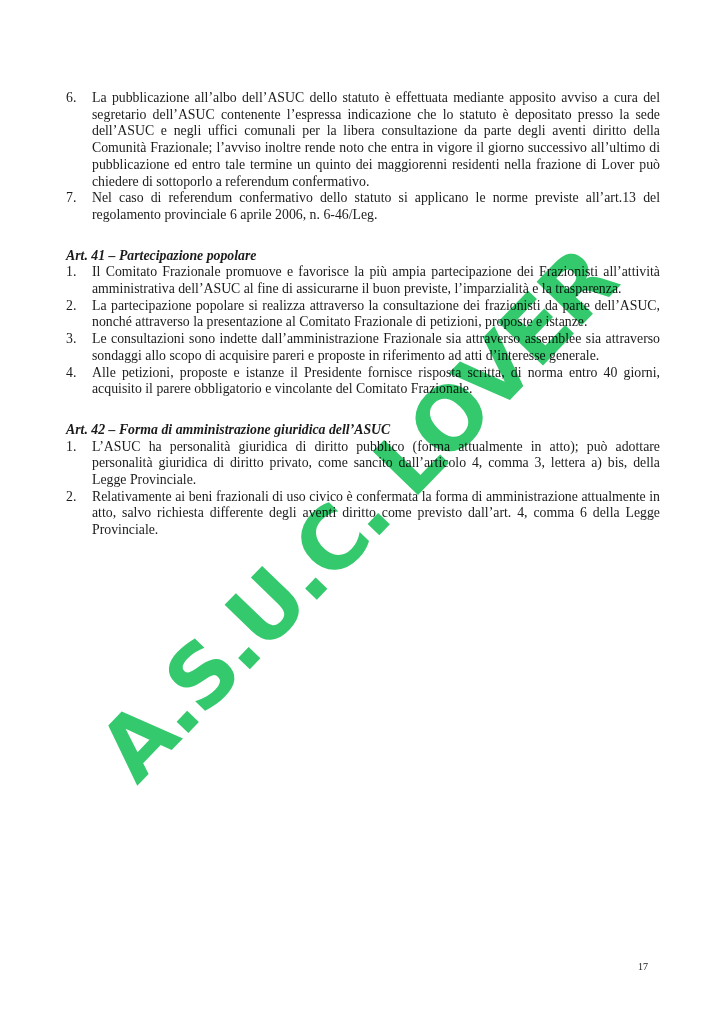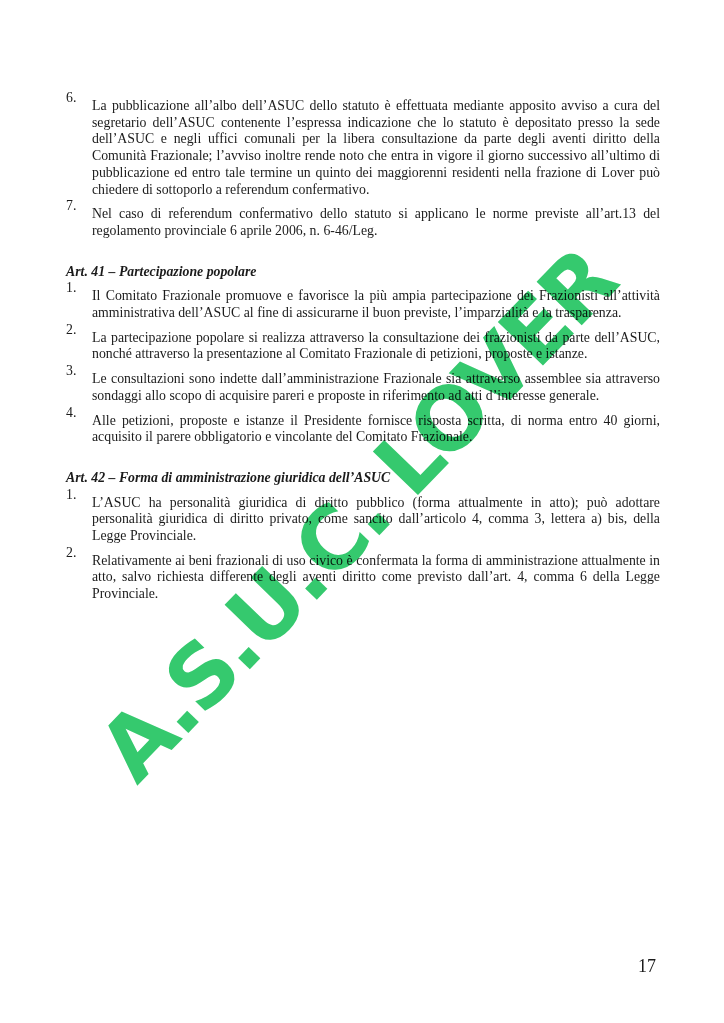--- a/index.html
+++ b/index.html
@@ -33,21 +33,20 @@
     display: flex;
     align-items: flex-start;
   }
   .num-item .num {
     flex: 0 0 26px;
     width: 26px;
   }
   .num-item .txt {
     flex: 1 1 auto;
     text-align: justify;
-    margin-top: 8px;
   }
   .art-heading {
     margin: 24px 0 0 0;
     font-size: 13.8px;
     line-height: 16.7px;
     font-weight: bold;
     font-style: italic;
   }
   .watermark {
     position: absolute;
@@ -61,21 +60,21 @@
     font-size: 86px;
     letter-spacing: -3px;
     mix-blend-mode: multiply;
     z-index: 5;
     pointer-events: none;
   }
   .page-number {
     position: absolute;
     left: 638px;
     top: 958px;
-    font-size: 18px;
+    font-size: 10px;
     line-height: 17px;
   }
 </style>
 </head>
 <body>
 
 <div class="page">
 
   <div class="watermark" style="color: rgb(53, 201, 110);">A.S.U.C. LOVER</div>
 

